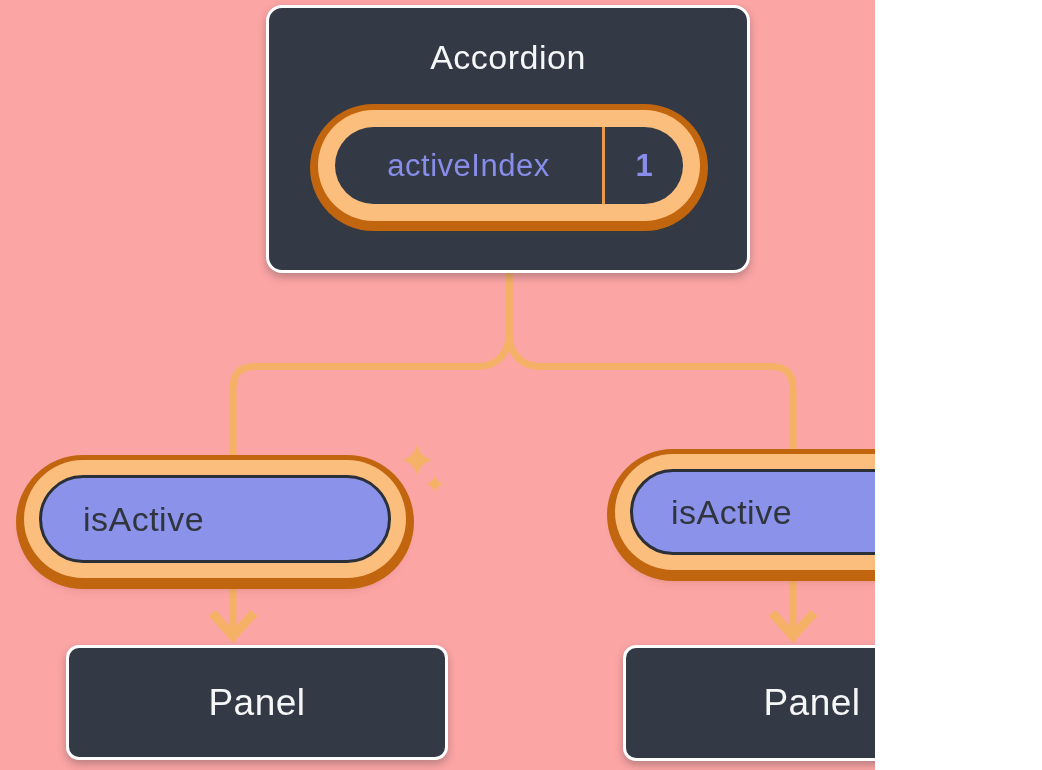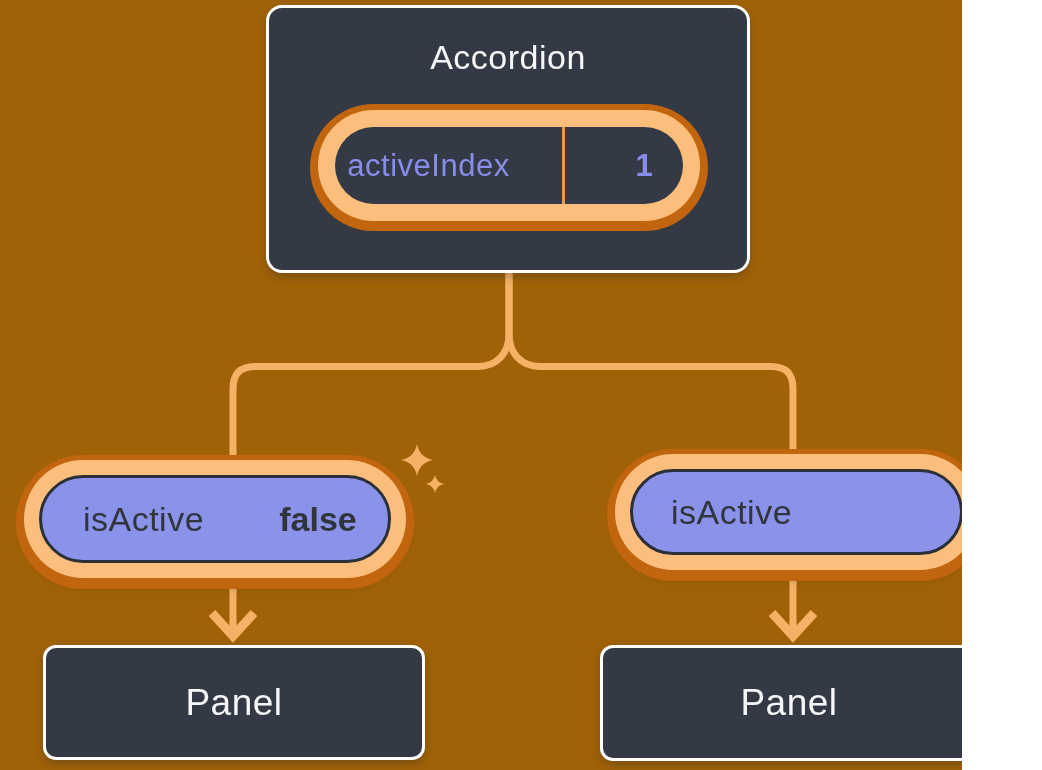--- a/index.html
+++ b/index.html
@@ -1,43 +1,43 @@
 <!DOCTYPE html>
 <html><head>
 <meta charset="utf-8">
 <style>
   html,body{margin:0;padding:0;background:#ffffff;}
   .stage{
-    position:relative;width:962px;height:770px;background:#a16207;
+    position:relative;width:875px;height:770px;background:#fca5a5;
     font-family:"Liberation Sans","DejaVu Sans",sans-serif;overflow:hidden;
   }
   
   .wires{position:absolute;left:0;top:0;z-index:1;}
   
   .node{
     position:absolute;box-sizing:border-box;z-index:2;
     background:#343A45;border:3px solid #ffffff;border-radius:16px;
     box-shadow:0 4px 9px rgba(35,39,47,.30);
     display:flex;align-items:center;justify-content:center;
   }
   .accordion-node{left:266px;top:5px;width:484px;height:268px;justify-content:flex-start;}
   .node-title{
     position:absolute;left:0;right:0;top:30px;text-align:center;
     color:#F6F7F8;font-size:34px;letter-spacing:.5px;
   }
-  .panel-node{border-radius:13px;}
+  .panel-node{border-radius:13px;margin-left:23px;}
   .panel-left{left:43px;top:645px;width:382px;height:115px;}
   .panel-right{left:600px;top:645px;width:378px;height:116px;}
   .panel-title{color:#F6F7F8;font-size:37px;letter-spacing:.5px;}
   
   .state-pill{
     position:absolute;left:335px;top:127px;width:348px;height:77px;z-index:3;
     background:#343A45;border-radius:999px;
     box-shadow:0 0 0 17px #FBBE7D, 0 2px 0 25px #C2650F, 0 9px 10px 18px rgba(84,48,7,.18);
-    display:flex;align-items:stretch;gap:40px;
+    display:flex;align-items:stretch;
   }
   .state-name{
     flex:1;display:flex;align-items:center;justify-content:center;
     color:#878DE8;font-size:31px;letter-spacing:.5px;
   }
   .state-divider{width:3px;background:#E89B4C;}
   .state-value{
     width:78px;display:flex;align-items:center;justify-content:center;
     color:#878DE8;font-size:31px;font-weight:bold;
   }
@@ -92,21 +92,20 @@
 
   <div class="state-pill">
     <div class="state-name">activeIndex</div>
     <div class="state-divider"></div>
     <div class="state-value">1</div>
   </div>
 
   <div class="prop-pill prop-left">
     <div class="prop-name">isActive</div>
     <div class="prop-divider"></div>
-    <div class="prop-value">false</div>
   </div>
 
   <div class="prop-pill prop-right">
     <div class="prop-name">isActive</div>
     <div class="prop-divider"></div>
   </div>
 
   <div class="node panel-node panel-left">
     <div class="panel-title">Panel</div>
   </div>

